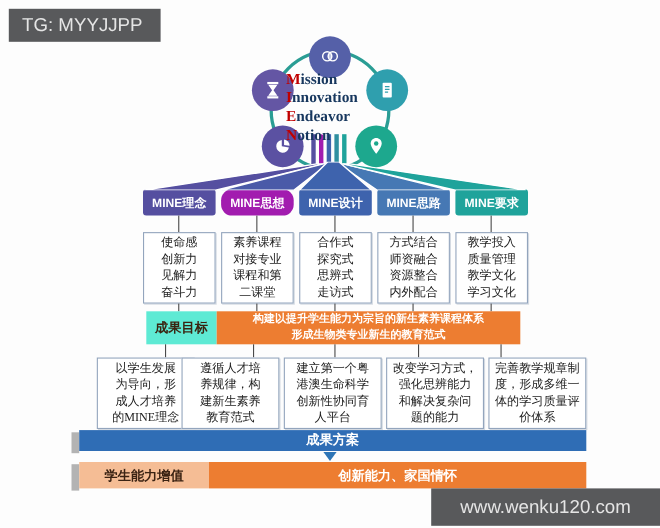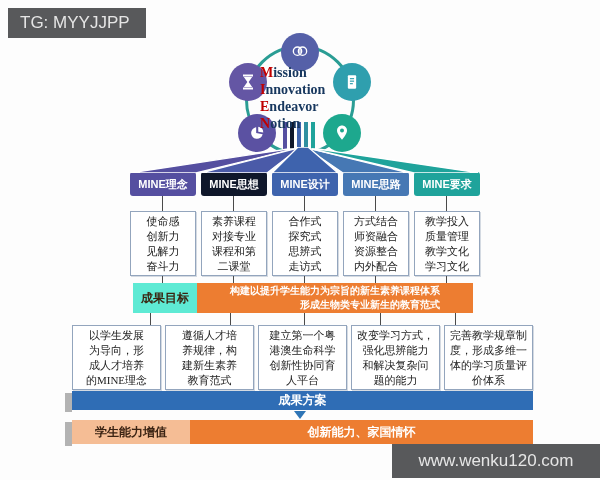--- a/index.html
+++ b/index.html
@@ -32,44 +32,44 @@
   
   .bar-strip{width:4px;top:122px;height:30px;z-index:2;}
 
   
   .funnel{left:128px;top:147px;width:350px;height:26px;z-index:2;}
 
   
   .pillar-head{top:172px;width:66px;height:24px;border-radius:3px;color:#fff;
     font-size:11px;font-weight:bold;display:flex;align-items:center;justify-content:center;letter-spacing:0;}
   .px1{left:130px;} .px2{left:201px;} .px3{left:272px;} .px4{left:343px;} .px5{left:414px;}
-  .c1{background:#554fa0;} .c2{background:#0f172a;} .c3{background:#3e63ad;} .c4{background:#4678b4;} .c5{background:#1fa39b;}
+  .c1{background:#554fa0;} .c2{background:#a21caf;border-radius:10px;} .c3{background:#3e63ad;} .c4{background:#4678b4;} .c5{background:#1fa39b;}
 
   .vline{width:1px;background:#4a4a4a;}
 
   
   .item-box{top:211px;width:66px;height:65px;background:#fff;border:1px solid #93a5bd;
     box-sizing:border-box;display:flex;align-items:center;justify-content:center;text-align:center;
     font-family:"Liberation Serif",serif;font-size:11px;line-height:15px;color:#222;
     white-space:pre-line;box-shadow:1px 1px 0 #d4dae2;}
 
   
   .goal-label{left:133px;top:283px;width:64px;height:30px;background:#5eead4;color:#3a2410;
     font-size:12px;font-weight:bold;display:flex;align-items:center;justify-content:center;
     font-family:"Liberation Serif",serif;}
   .goal-text{left:197px;top:283px;width:276px;height:30px;background:#ed7d31;color:#fff;
-    font-size:10px;font-weight:bold;display:flex;align-items:center;justify-content:center;text-align:right;
+    font-size:10px;font-weight:bold;display:flex;align-items:center;justify-content:center;text-align:center;
     line-height:14px;white-space:pre-line;font-family:"Liberation Serif",serif;}
 
   
   .outcome-box{top:325px;width:89px;height:65px;background:#fff;border:1px solid #93a5bd;
     box-sizing:border-box;display:flex;align-items:center;justify-content:center;text-align:center;
     font-family:"Liberation Serif",serif;font-size:11px;line-height:15px;color:#222;
     white-space:pre-line;box-shadow:1px 1px 0 #d4dae2;}
-  .ox1{left:72px;} .ox2{left:165px;} .ox3{left:258px;} .ox4{left:351px;} .ox5{left:444px;}
+  .ox1{left:88px;} .ox2{left:165px;} .ox3{left:258px;} .ox4{left:351px;} .ox5{left:444px;}
 
   
   .plan-bar{left:72px;top:391px;width:461px;height:19px;background:#2f6db5;color:#fff;
     font-size:12px;font-weight:bold;display:flex;align-items:center;justify-content:center;
     font-family:"Liberation Serif",serif;}
   .shadow-strip{left:65px;width:7px;background:#b3b3b3;}
 
   .down-arrow{left:294px;top:411px;width:0;height:0;border-left:6px solid transparent;
     border-right:6px solid transparent;border-top:8px solid #2e75b6;}
 

